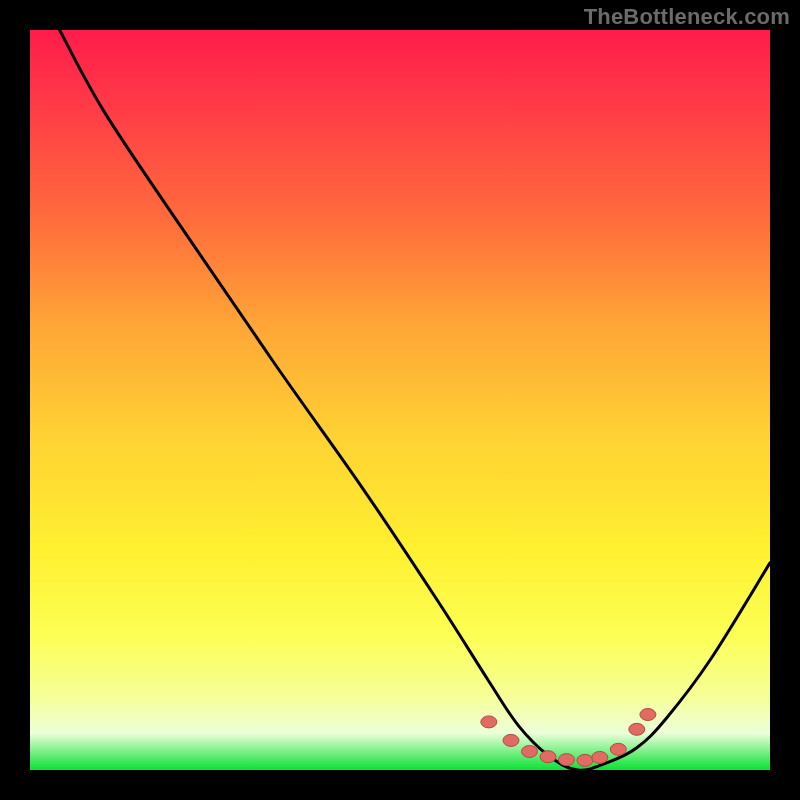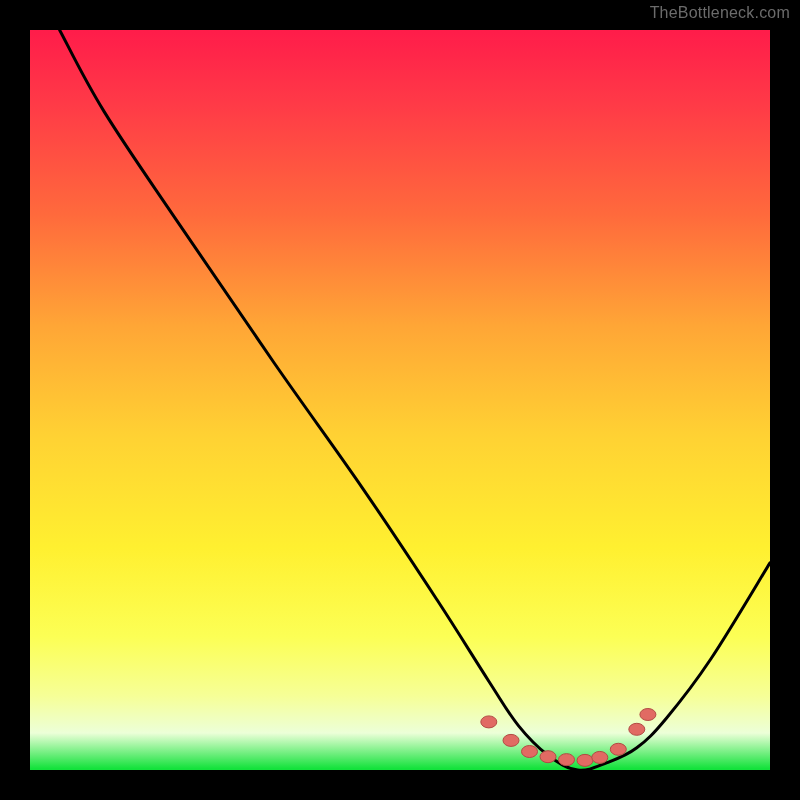--- a/index.html
+++ b/index.html
@@ -15,22 +15,22 @@
     position: relative;
     width: 800px;
     height: 800px;
     background: #000000;
   }
   .watermark {
     position: absolute;
     top: 4px;
     right: 10px;
     color: #6b6b6b;
-    font-size: 16px;
-    font-weight: 400;
+    font-size: 22px;
+    font-weight: 700;
     letter-spacing: 0.2px;
     z-index: 30;
     user-select: none;
   }
   .plot-area {
     position: absolute;
     left: 30px;
     top: 30px;
     width: 740px;
     height: 740px;

